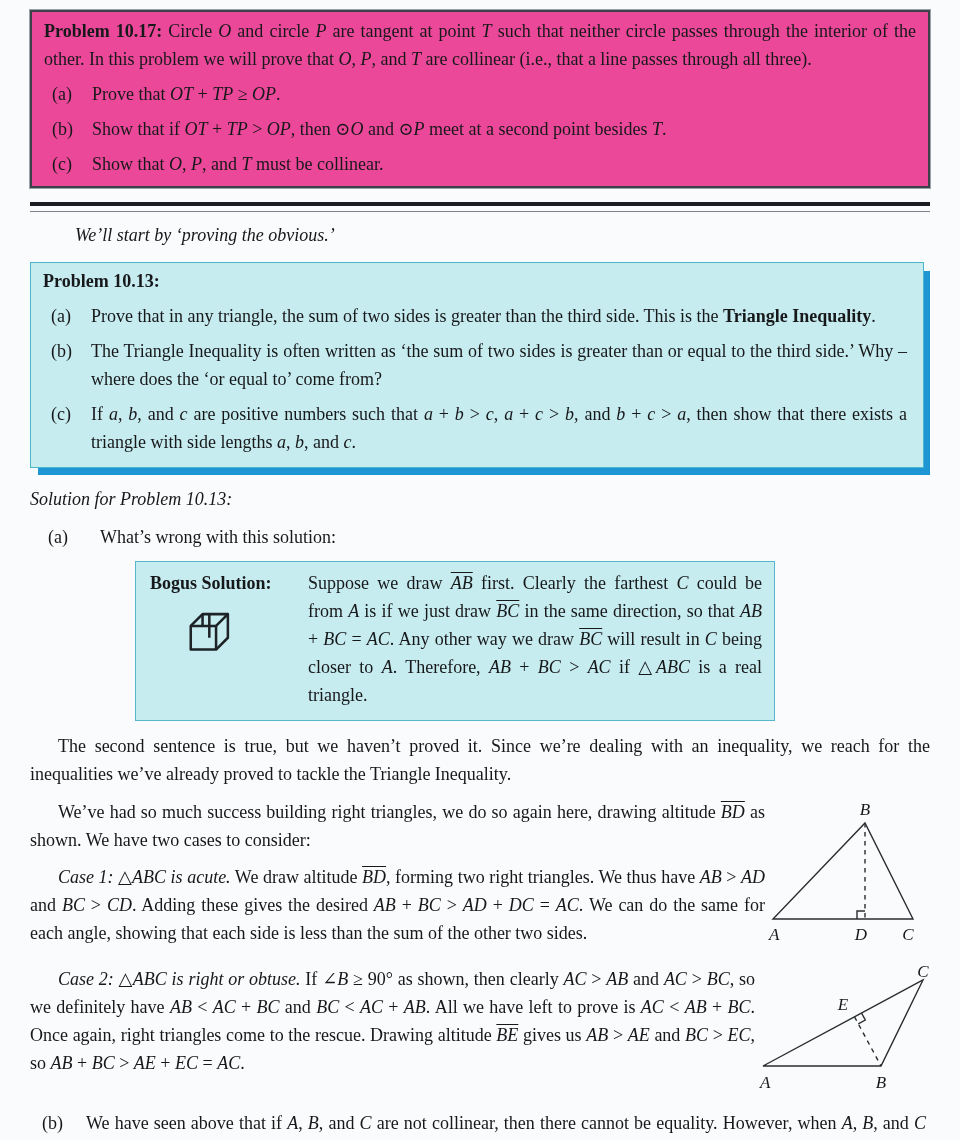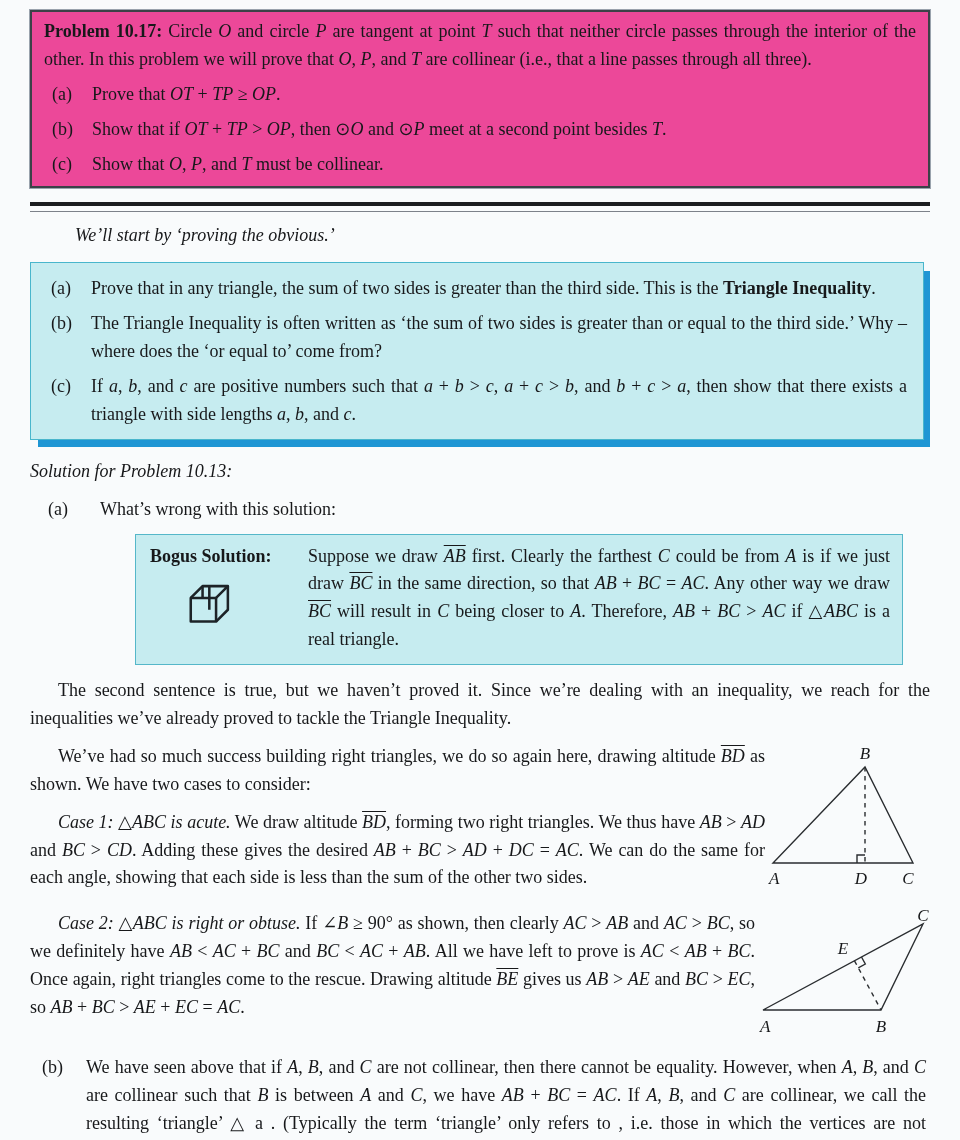--- a/index.html
+++ b/index.html
@@ -16,21 +16,21 @@
   
   .probbox17{
     background:#ec4899;
     border:2px solid #3c4148;
     outline:1px solid #9aa3ad;
     padding:6px 12px 8px 12px;
   }
   .prob-intro{text-align:justify;}
   .part-row{display:flex;margin-top:7px;}
   .part-label{width:40px;flex:0 0 40px;padding-left:8px;}
-  .part-text{flex:1;text-align:justify;padding-right:4px;font-family:Liberation Serif, serif;}
+  .part-text{flex:1;text-align:justify;padding-right:4px;}
   
   .dblrule{margin:14px 0 10px 0;}
   .dblrule .r1{height:4px;background:#1b1d20;}
   .dblrule .r2{height:1px;background:#7d828a;margin-top:5px;}
   
   .leadin{margin:10px 0 12px 45px;font-style:italic;}
   
   .probbox13{
     background:#c6ecf0;
     border:1px solid #49b6cc;
@@ -41,21 +41,21 @@
   .probbox13 .ptitle{font-weight:bold;}
   
   .solhead{margin:14px 0 0 0;}
   .parta-row{display:flex;margin:10px 0 8px 0;}
   .parta-row .part-label{padding-left:18px;width:52px;flex:0 0 52px;}
   
   .bogusbox{
     background:#c6ecf0;
     border:1px solid #55b7c9;
     margin:10px 0 12px 105px;
-    width:768px;
+    width:640px;
     padding:8px 12px 10px 14px;
     display:flex;box-sizing:border-box;
   }
   .bogus-left{flex:0 0 158px;}
   .bogus-label{font-weight:bold;}
   .bogus-icon{margin:6px 0 0 34px;}
   .bogus-text{flex:1;text-align:justify;}
   
   .para{text-align:justify;margin:10px 0;text-indent:28px;}
   .flexrow{display:flex;margin:8px 0;}
@@ -89,20 +89,21 @@
   </div>
 
   <div class="dblrule">
     <div class="r1"></div>
     <div class="r2"></div>
   </div>
 
   <div class="leadin">We’ll start by ‘proving the obvious.’</div>
 
   <div class="probbox13">
+    <div class="ptitle">Problem 10.13:</div>
     <div class="part-row">
       <span class="part-label">(a)</span>
       <span class="part-text">Prove that in any triangle, the sum of two sides is greater than the third side.  This is the <b>Triangle Inequality</b>.</span>
     </div>
     <div class="part-row">
       <span class="part-label">(b)</span>
       <span class="part-text">The Triangle Inequality is often written as ‘the sum of two sides is greater than or equal to the third side.’  Why – where does the ‘or equal to’ come from?</span>
     </div>
     <div class="part-row">
       <span class="part-label">(c)</span>

